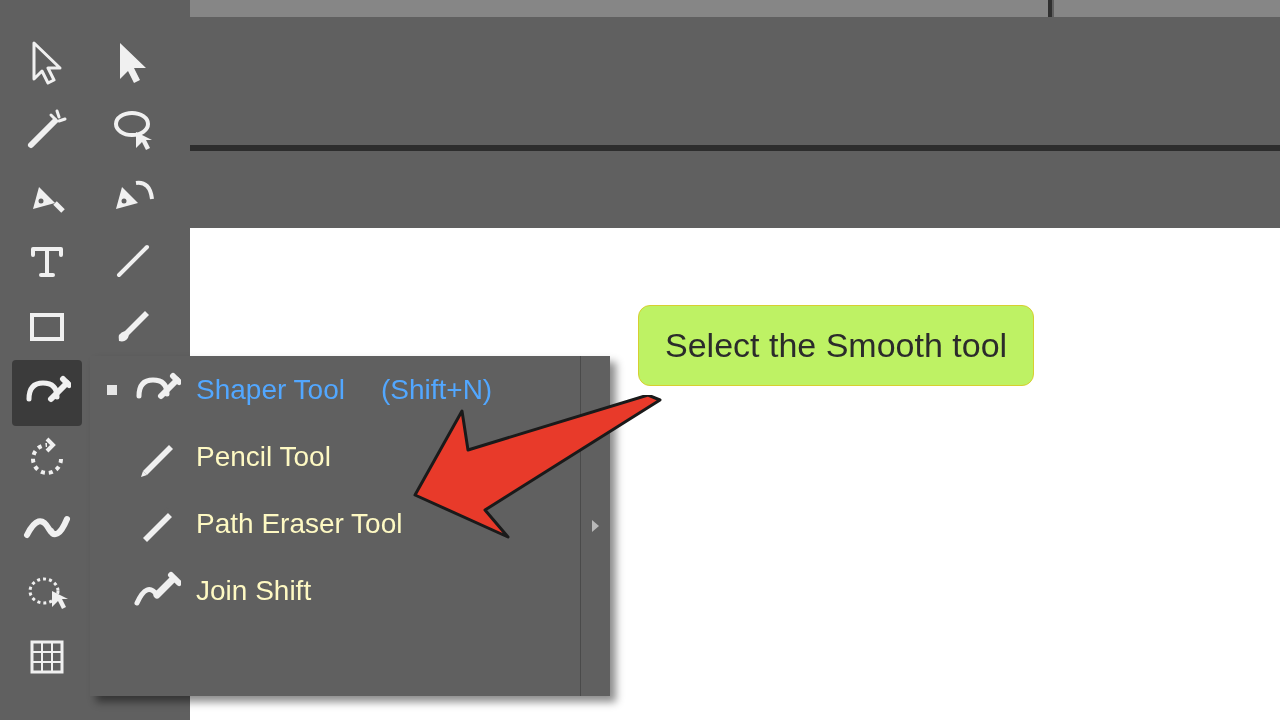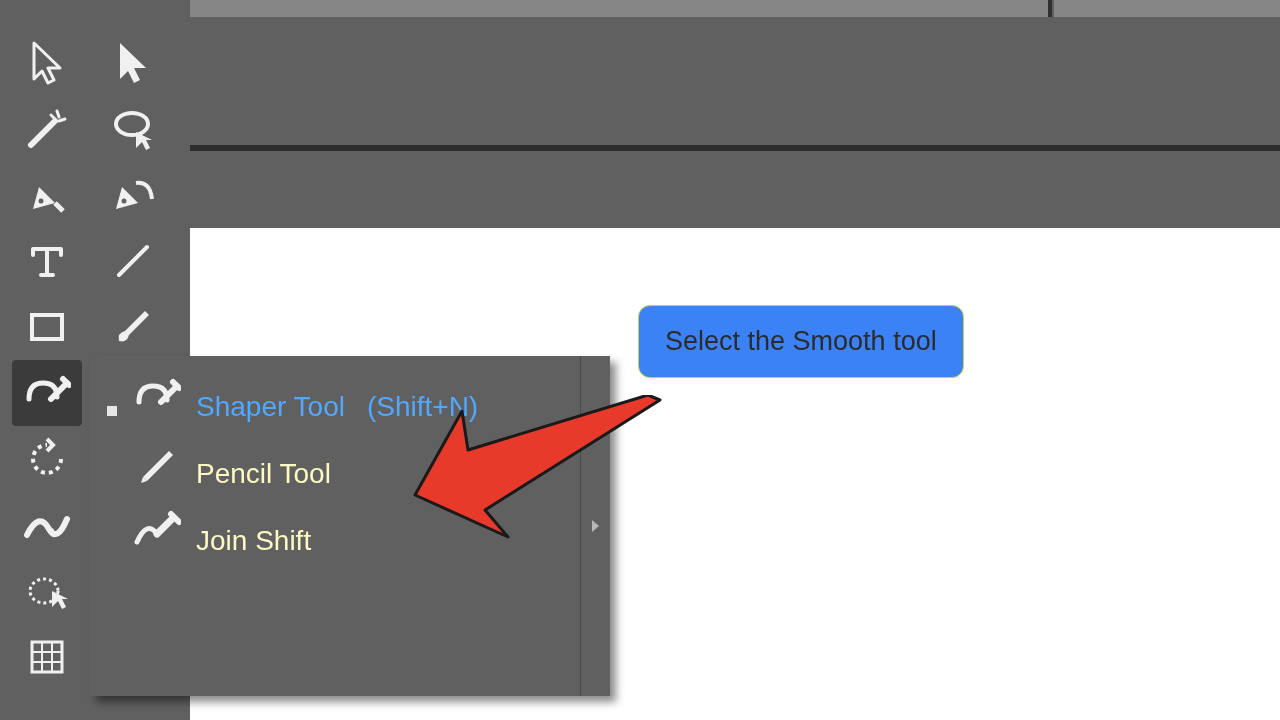--- a/index.html
+++ b/index.html
@@ -83,21 +83,21 @@
     border-left: 1px solid #4a4a4a;
     display: flex; align-items: center; justify-content: center;
   }
   .flyout-handle .tri {
     width: 0; height: 0;
     border-left: 7px solid #b8b8b8;
     border-top: 6px solid transparent;
     border-bottom: 6px solid transparent;
   }
   .fly-item {
-    display: flex; align-items: flex-end;
+    display: flex; align-items: center;
     height: 67px;
     padding: 1px 8px 0 10px;
     cursor: pointer;
   }
   .fly-item .bullet {
     width: 24px; height: 24px;
     display: flex; align-items: center; justify-content: center;
     margin-right: 6px;
   }
   .fly-item .bullet .sq {
@@ -110,33 +110,33 @@
     color: #f0f0f0;
   }
   .fly-item .label {
     font-size: 28px;
     color: #fef9c3;
     white-space: nowrap;
   }
   .fly-item .shortcut {
     font-size: 28px;
     color: #f0f0f0;
-    margin-left: 22px;
+    margin-left: 36px;
   }
   .fly-item.active .label,
   .fly-item.active .shortcut { color: #52a7ff; }
 
   .callout {
     position: absolute;
     left: 638px; top: 305px;
     padding: 20px 26px;
-    background: #3b82f6;
+    background: #bef264;
     border: 1px solid #d7cf30;
     border-radius: 12px;
-    font-size: 27px;
+    font-size: 34px;
     color: #2b2b2b;
     z-index: 20;
   }
 
   .arrow {
     position: absolute;
     left: 410px; top: 395px;
     width: 260px; height: 150px;
     z-index: 15;
   }
@@ -272,20 +272,30 @@
         <svg width="44" height="44" viewBox="0 0 44 44">
             <path d="M8 36 L14 30 L34 10 L38 14 L18 34 L12 40 Z" fill="#f0f0f0"></path>
             <path d="M8 36 L12 40 L6 42 Z" fill="#f0f0f0"></path>
           </svg>
       </span>
       <span class="label">Pencil Tool</span>
     </div>
     <div class="fly-item">
       <span class="bullet"></span>
       <span class="icon">
+        <svg width="44" height="44" viewBox="0 0 44 44">
+            <path d="M8 36 L14 30 L34 10 L38 14 L18 34 L12 40 Z" fill="#f0f0f0"></path>
+            <path d="M30 6 L40 16" stroke="#606060" stroke-width="3"></path>
+          </svg>
+      </span>
+      <span class="label">Path Eraser Tool</span>
+    </div>
+    <div class="fly-item">
+      <span class="bullet"></span>
+      <span class="icon">
         <svg width="48" height="40" viewBox="0 0 48 40">
             <path d="M4 32 Q14 10 24 24" fill="none" stroke="#f0f0f0" stroke-width="5" stroke-linecap="round"></path>
             <path d="M24 24 L40 8" stroke="#f0f0f0" stroke-width="7" stroke-linecap="round"></path>
             <path d="M38 4 L46 12" stroke="#f0f0f0" stroke-width="6" stroke-linecap="round"></path>
           </svg>
       </span>
       <span class="label">Join Shift</span>
     </div>
   </div>
   <div class="flyout-handle">

